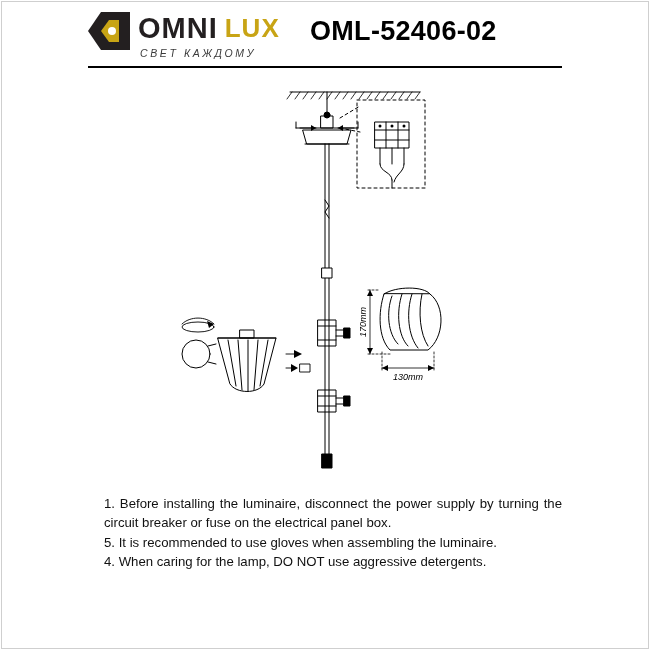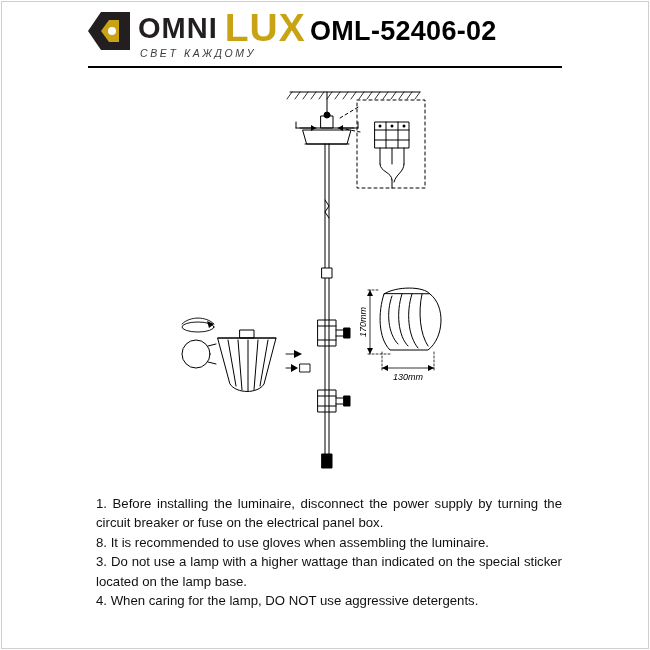--- a/index.html
+++ b/index.html
@@ -55,21 +55,21 @@
     gap: 7px;
   }
   .brand-omni {
     font-size: 29px;
     font-weight: bold;
     letter-spacing: 1px;
     color: #231f20;
     font-family: "Liberation Sans", sans-serif;
   }
   .brand-lux {
-    font-size: 39px;
+    font-size: 26px;
     font-weight: bold;
     letter-spacing: 1px;
     color: #c8a415;
     font-family: "Liberation Sans", sans-serif;
     text-align: center;
   }
   .brand-tagline {
     position: absolute;
     left: 52px;
     top: 37px;
@@ -114,21 +114,21 @@
     position: absolute;
     left: 92px;
     top: 494px;
     width: 470px;
     font-size: 13.2px;
     line-height: 19.4px;
     color: #111;
     text-align: justify;
   }
   .instructions p {
-    margin: 0 0 0 4px;
+    margin: 0 0 0 12px;
   }
   .instructions p.j { text-align: justify; text-align-last: left; }
 
   
   .page-border {
     position: absolute;
     left: 0.5px;
     top: 0.5px;
     width: 648px;
     height: 648px;
@@ -331,19 +331,18 @@
         </g>
       </g>
 
       <text x="366" y="250" transform="rotate(-90 366 250)" text-anchor="middle" font-family="Liberation Sans, sans-serif" font-size="9" fill="#000">170mm</text>
       <text x="408" y="308" text-anchor="middle" font-family="Liberation Sans, sans-serif" font-size="9" fill="#000">130mm</text>
     </svg>
   </div>
 
   <div class="instructions">
     <p class="j">1. Before installing the luminaire, disconnect the power supply by turning the circuit breaker or fuse on the electrical panel box.</p>
-    <p class="j">8. It is recommended to use gloves when assembling the luminaire.</p>
-    <p>3. Do not use a lamp with a higher wattage than indicated on the special sticker located on the lamp base.</p>
+    <p class="j">5. It is recommended to use gloves when assembling the luminaire.</p>
     <p>4. When caring for the lamp, DO NOT use aggressive detergents.</p>
   </div>
 
   <div class="page-border"></div>
 </div>
 
 </body></html>

